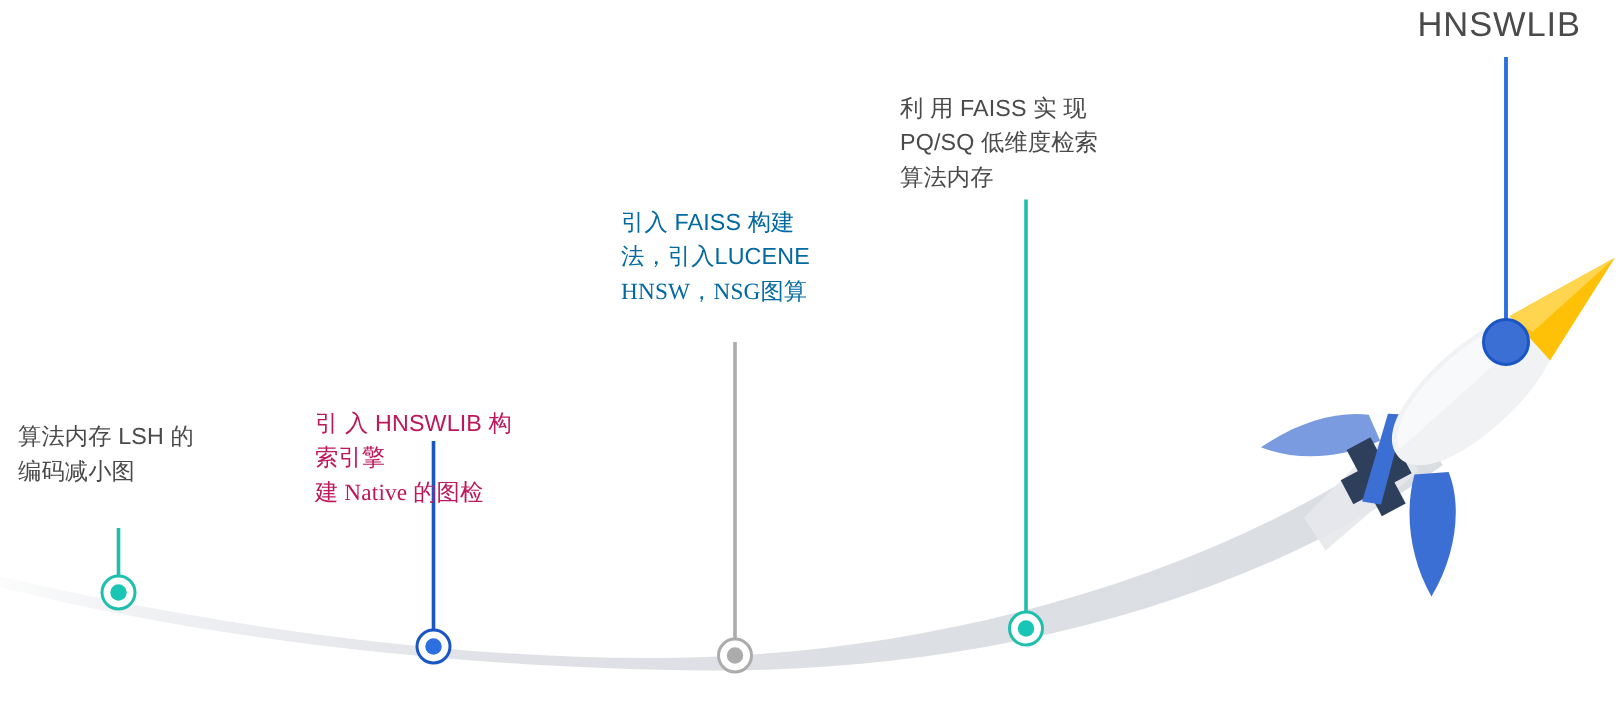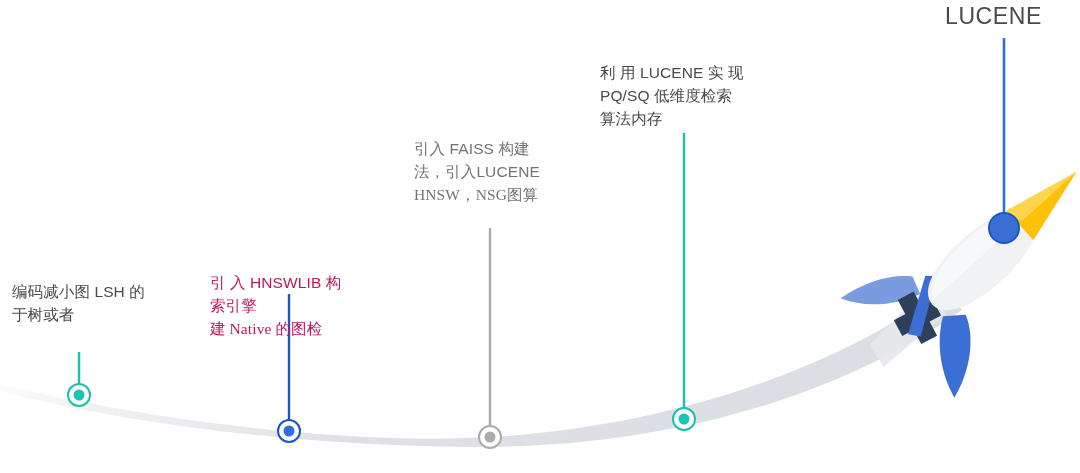--- a/index.html
+++ b/index.html
@@ -149,36 +149,36 @@
       </div>
       <div class="marker" style="left: 478px; top: 425px; width: 24px; height: 24px; border: 2.2px solid rgb(172, 172, 172);">
         <div class="dot" style="width: 11px; height: 11px; background: rgb(172, 172, 172);"></div>
       </div>
       <div class="marker" style="left: 672px; top: 407px; width: 24px; height: 24px; border: 2.2px solid rgb(31, 191, 173);">
         <div class="dot" style="width: 11px; height: 11px; background: rgb(25, 198, 181);"></div>
       </div>
     </div>
   <div id="labels">
       <div class="milestone-label" style="left: 12px; top: 281px; width: 140px; color: rgb(74, 74, 74);">
-        <span>编码减小图 LSH 的</span>
-        <span>于树或者</span>
+        <span>算法内存 LSH 的</span>
+        <span>编码减小图</span>
       </div>
       <div class="milestone-label" style="left: 210px; top: 228px; width: 148px; color: #be185d; margin-top: 44px;">
         <span>引 入 HNSWLIB 构</span>
         <span>索引擎</span>
         <span>建 Native 的图检</span>
       </div>
-      <div class="milestone-label" style="left: 414px; top: 138px; width: 156px; color: #737373;">
+      <div class="milestone-label" style="left: 414px; top: 138px; width: 156px; color: #0369a1;">
         <span>引入 FAISS 构建</span>
         <span>法，引入LUCENE</span>
         <span>HNSW，NSG图算</span>
       </div>
       <div class="milestone-label" style="left: 600px; top: 62px; width: 168px; color: rgb(74, 74, 74);">
-        <span>利 用 LUCENE 实 现</span>
+        <span>利 用 FAISS 实 现</span>
         <span>PQ/SQ 低维度检索</span>
         <span>算法内存</span>
       </div>
     </div>
 
-  <div class="title-label" style="left: 945px; top: 3px; color: rgb(74, 74, 74);">LUCENE</div>
+  <div class="title-label" style="left: 945px; top: 3px; color: rgb(74, 74, 74);">HNSWLIB</div>
 
   <div class="window-marker" style="left: 988px; top: 212px; width: 32px; height: 32px; background: rgb(59, 111, 212); border: 2.6px solid rgb(26, 86, 196);"></div>
 </div>
 
 </body></html>

